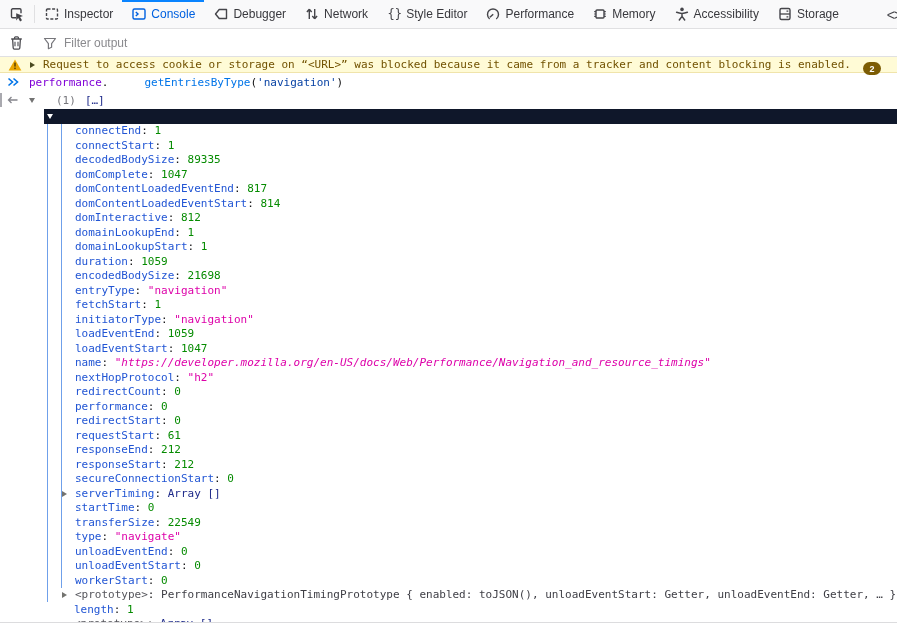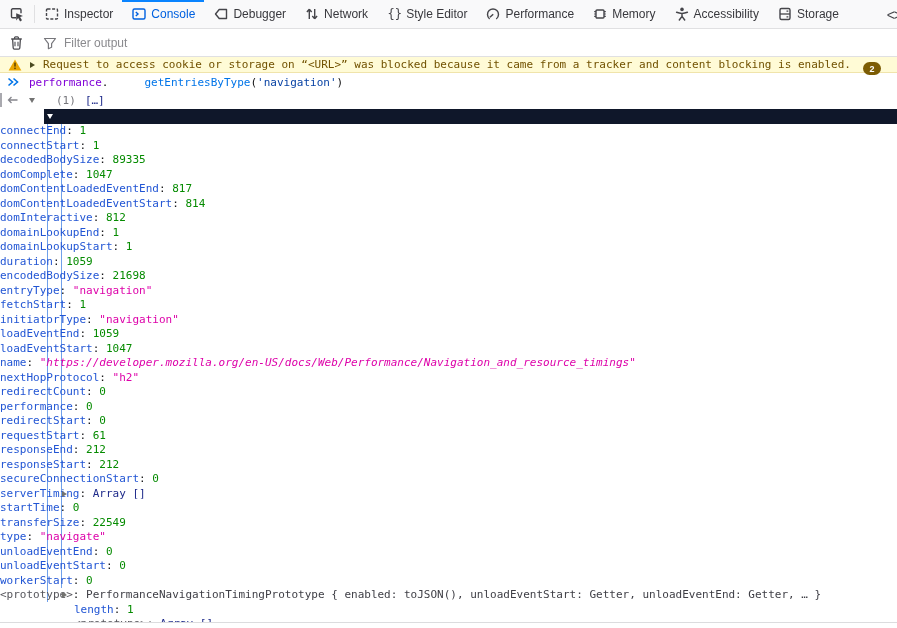--- a/index.html
+++ b/index.html
@@ -77,21 +77,21 @@
   
   .tree { position:relative; }
   .guide { position:absolute; width:1px; background:#6fa0ea; }
   .troot {
     margin-left:44px; height:15px; line-height:15px; position:relative;
     background:#0f172a; color:#fff; padding-left:14px; white-space:pre;
   }
   .troot .caret-d { position:absolute; left:3px; top:5px; border-top-color:#fff; }
   .rkey { margin-right:0.58em; }
   .trow { height:14.5px; line-height:14.5px; position:relative; white-space:pre; }
-  .lvl2 { }
+  .lvl2 { padding-left:75px; }
   .lvl1 { padding-left:74px; }
   .trow .caret-r { position:absolute; top:4px; }
   .lvl2 .caret-r { left:62px; }
   .p-name  { color:#2155d4; }
   .p-proto { color:#56565c; }
   .colon { color:#18181a; }
   .v-number { color:#058b00; }
   .v-string { color:#dd00a9; }
   .v-url    { color:#dd00a9; font-style:italic; }
   .v-array  { color:#1e2a8a; }

